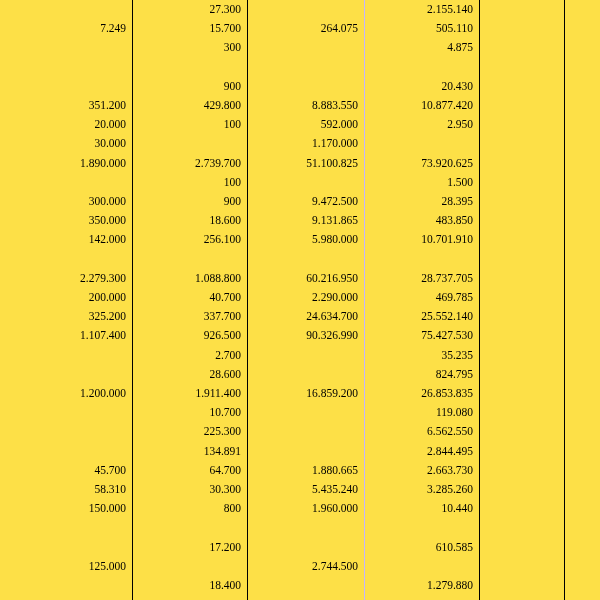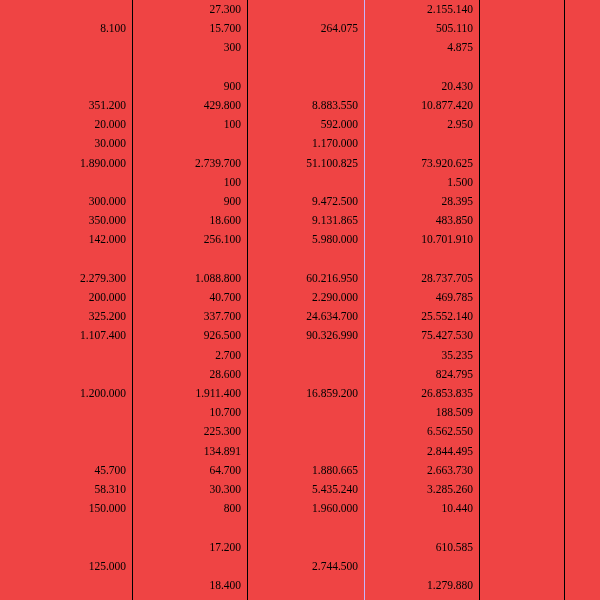--- a/index.html
+++ b/index.html
@@ -10,21 +10,21 @@
   body {
     width: 600px;
     height: 600px;
     overflow: hidden;
     font-family: "Liberation Serif", serif;
   }
   #sheet {
     position: relative;
     width: 600px;
     height: 600px;
-    background: #ef4444;
+    background: #fde047;
   }
   table.ledger {
     border-collapse: collapse;
     width: 600px;
     table-layout: fixed;
     font-family: "Liberation Serif", serif;
     font-size: 11.5px;
     color: #000000;
   }
   table.ledger td {
@@ -53,21 +53,21 @@
     <tbody>
         <tr>
           <td class="c0"></td>
           <td class="c1">27.300</td>
           <td class="c2"></td>
           <td class="c3">2.155.140</td>
           <td class="c4"></td>
           <td class="c5"></td>
         </tr>
         <tr>
-          <td class="c0">8.100</td>
+          <td class="c0">7.249</td>
           <td class="c1">15.700</td>
           <td class="c2">264.075</td>
           <td class="c3">505.110</td>
           <td class="c4"></td>
           <td class="c5"></td>
         </tr>
         <tr>
           <td class="c0"></td>
           <td class="c1">300</td>
           <td class="c2"></td>
@@ -216,21 +216,21 @@
           <td class="c1">1.911.400</td>
           <td class="c2">16.859.200</td>
           <td class="c3">26.853.835</td>
           <td class="c4"></td>
           <td class="c5"></td>
         </tr>
         <tr>
           <td class="c0"></td>
           <td class="c1">10.700</td>
           <td class="c2"></td>
-          <td class="c3">188.509</td>
+          <td class="c3">119.080</td>
           <td class="c4"></td>
           <td class="c5"></td>
         </tr>
         <tr>
           <td class="c0"></td>
           <td class="c1">225.300</td>
           <td class="c2"></td>
           <td class="c3">6.562.550</td>
           <td class="c4"></td>
           <td class="c5"></td>

